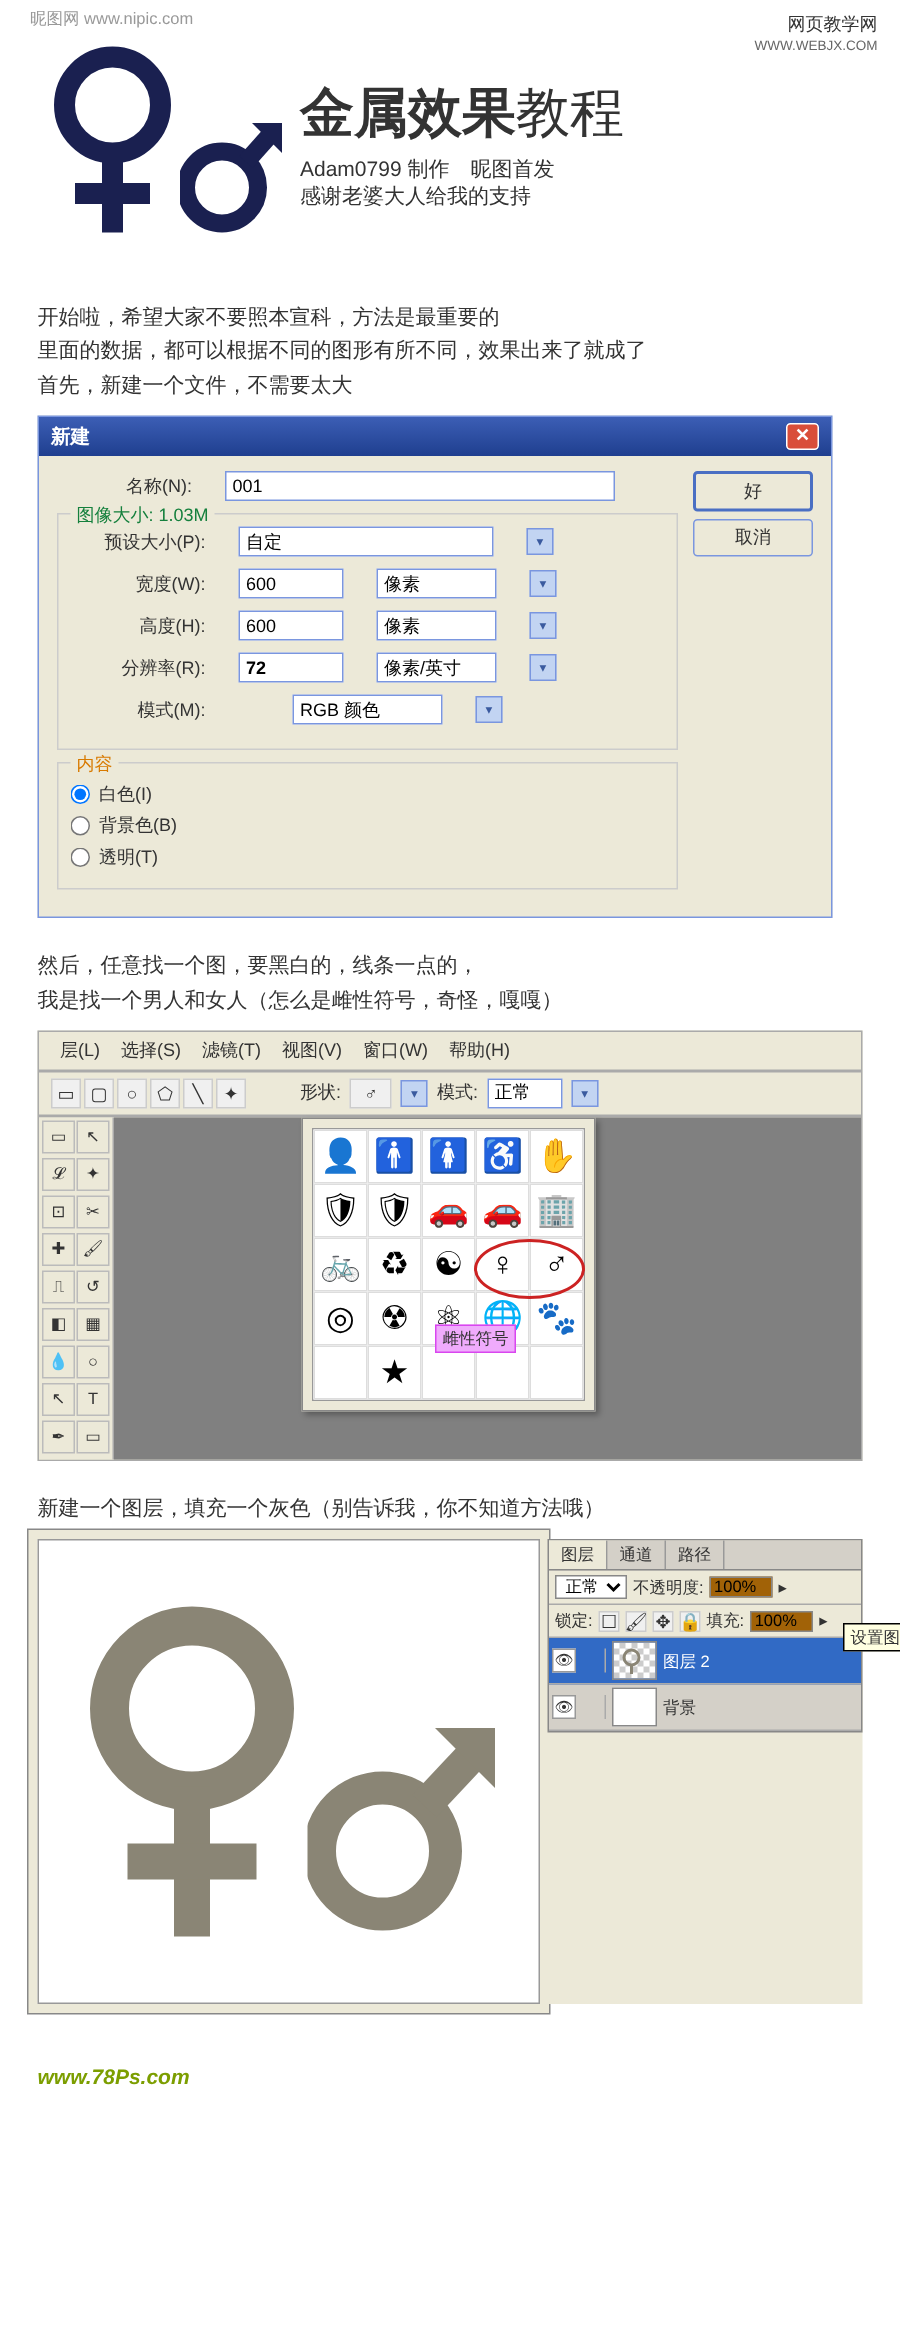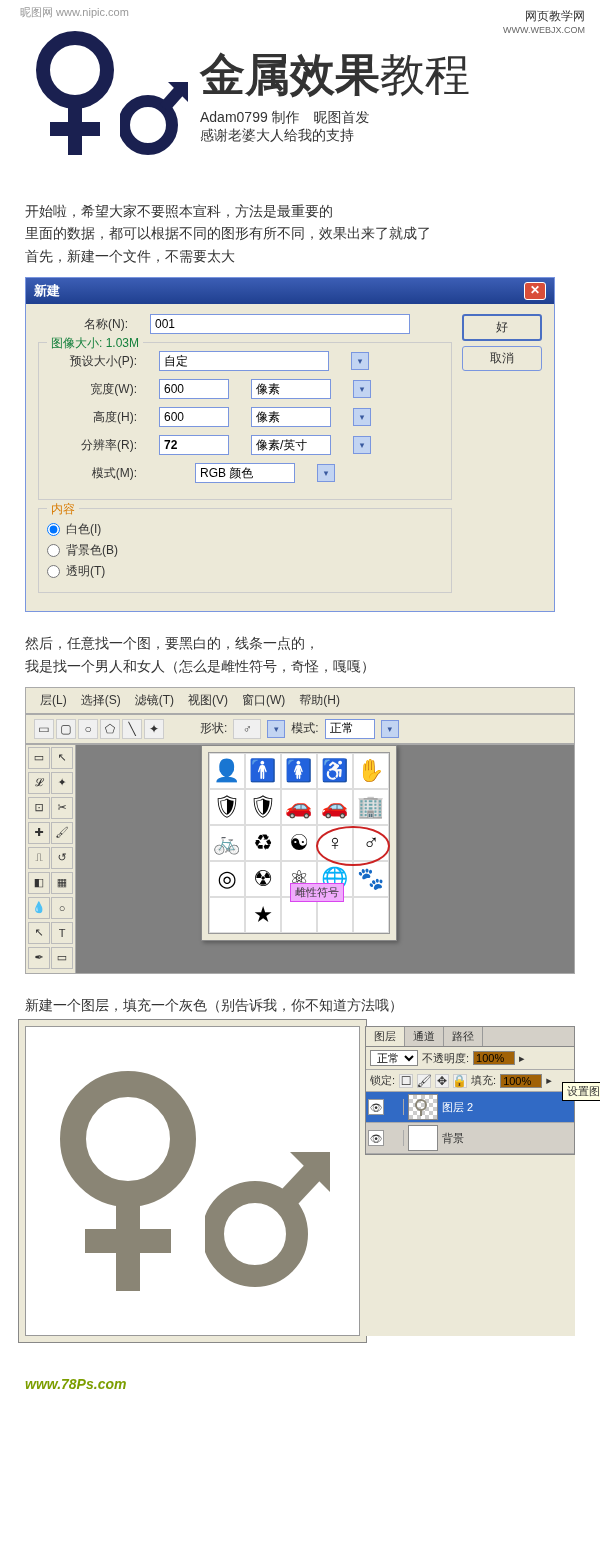--- a/index.html
+++ b/index.html
@@ -5,21 +5,21 @@
     * { margin: 0; padding: 0; box-sizing: border-box; }
     body { width: 600px; background: #fff; font-family: "SimSun", Arial, sans-serif; font-size: 13px; color: #333; }
     
     .watermark-tl { position: absolute; top: 5px; left: 20px; color: #999; font-size: 11px; }
     .watermark-tr { position: absolute; top: 8px; right: 15px; text-align: right; font-size: 12px; }
     .watermark-tr .sub { font-size: 9px; color: #666; }
     
     .hero { display: flex; align-items: center; padding: 30px 20px 20px 30px; gap: 10px; }
     .hero-icons { display: flex; align-items: flex-end; }
     .hero-title { display: flex; flex-direction: column; }
-    .hero-h1 { font-size: 45px; font-weight: normal; }
+    .hero-h1 { font-size: 36px; font-weight: normal; }
     .hero-h1 .bold { font-weight: bold; }
     .hero-sub { font-size: 14px; color: #333; margin-top: 4px; }
     .hero-sub2 { font-size: 14px; color: #333; }
     
     .section-text { margin: 20px 25px 10px; font-size: 14px; line-height: 1.6; }
     
     
     .dialog { margin: 10px 25px; border: 1px solid #7a96df; background: #ece9d8; width: 530px; }
     .dialog-title { background: linear-gradient(#3c5eb5, #1f3f8f); color: #fff; padding: 4px 8px; display: flex; justify-content: space-between; align-items: center; font-size: 13px; font-weight: bold; }
     .close-btn { background: #d94e3a; color: #fff; width: 22px; height: 18px; border: 1px solid #fff; border-radius: 3px; text-align: center; font-size: 12px; line-height: 14px; cursor: pointer; }

